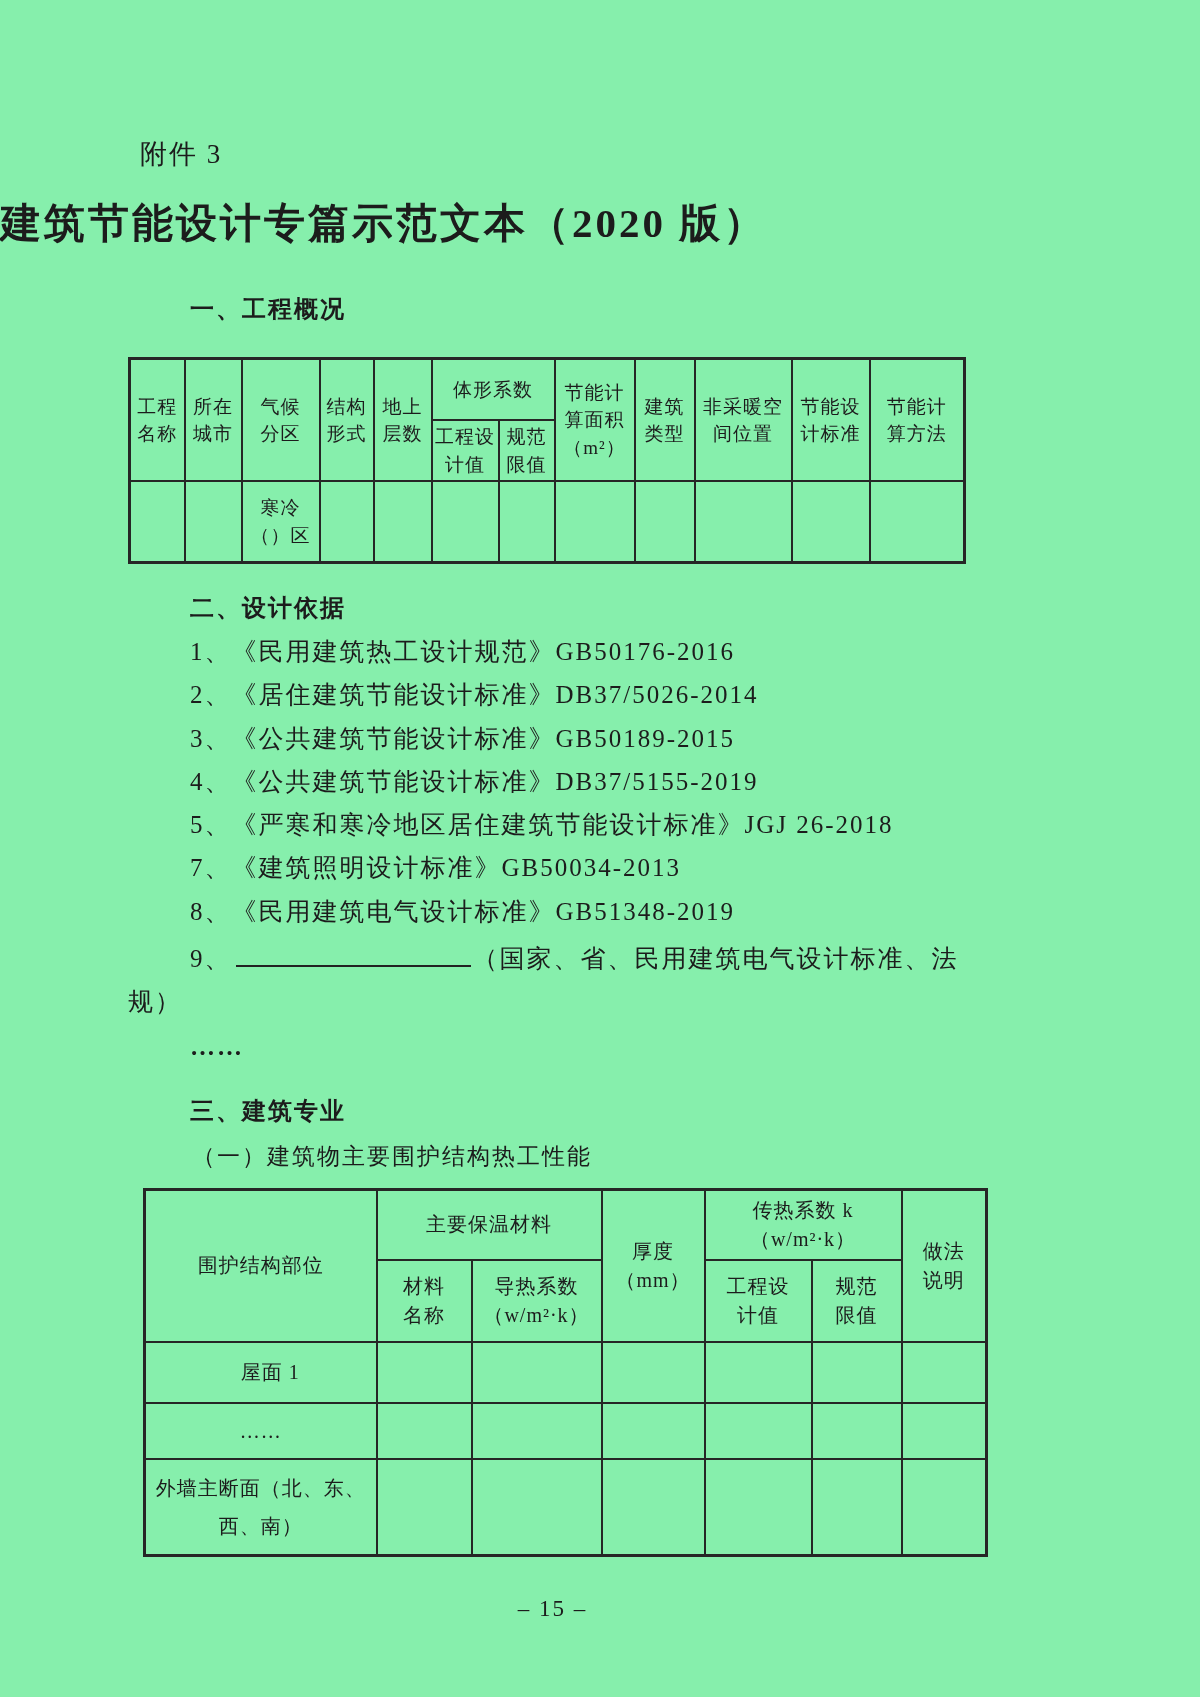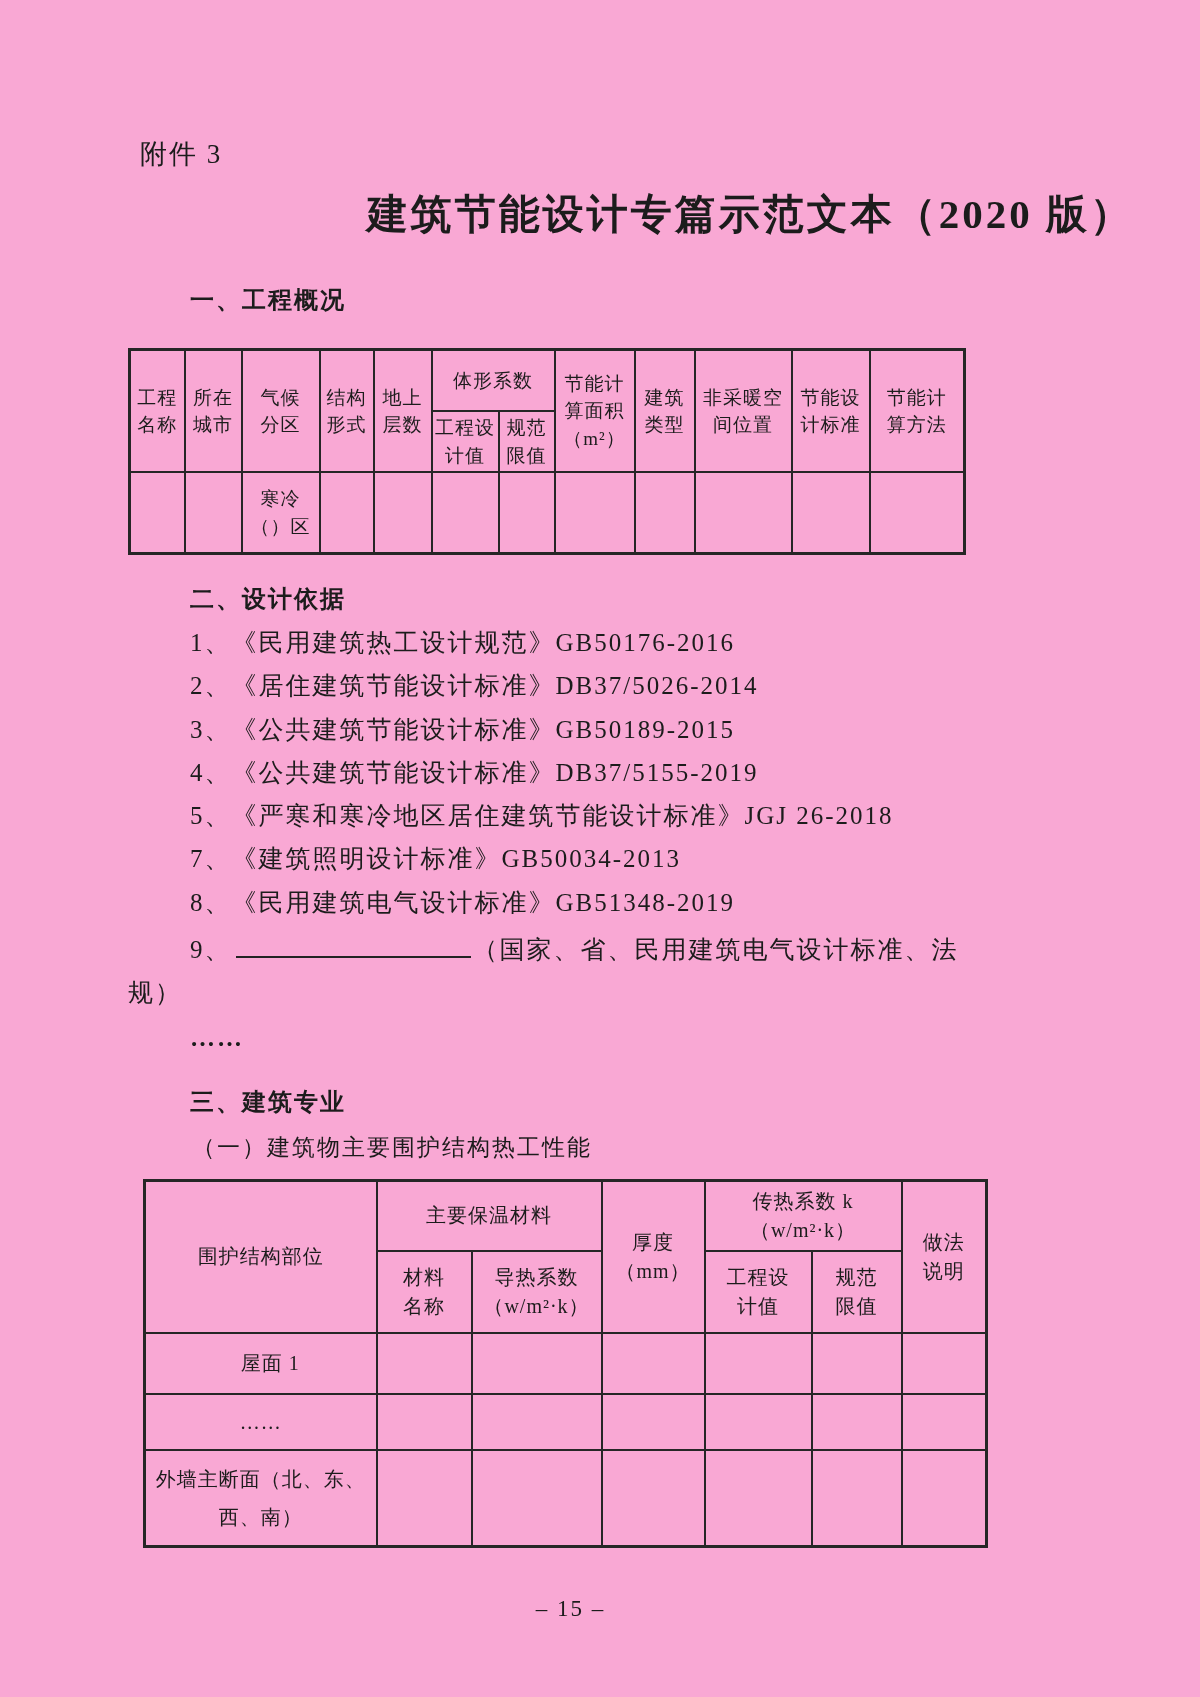--- a/index.html
+++ b/index.html
@@ -1,26 +1,26 @@
 <!DOCTYPE html>
 <html><head>
 <meta charset="utf-8">
 <style>
   html,body{margin:0;padding:0;background:#e8e8e8;}
   .page{
     position:relative;
     width:1200px;height:1697px;
     margin:0 auto;
-    background:#f9a8d4;
+    background:#86efac;
     overflow:hidden;
     color:#1c1c1c;
     font-family:"Liberation Serif","DejaVu Serif",serif;
   }
   .attachment{padding-top:136px;margin-left:140px;font-size:27px;letter-spacing:2px;}
-  .title{margin-top:15px;width:1090px;text-align:right;font-size:41px;font-weight:bold;letter-spacing:3px;padding-left:44px;}
+  .title{margin-top:24px;width:1090px;text-align:left;font-size:41px;font-weight:bold;letter-spacing:3px;}
   .sec-heading{margin:42px 0 0 190px;font-size:24px;font-weight:bold;letter-spacing:2px;}
   .sec-heading.h2{margin-top:28px;}
   .sec-heading.h3{margin-top:32px;}
   .sub-heading{margin:14px 0 0 192px;font-size:23px;letter-spacing:2px;}
 
   table{border-collapse:collapse;table-layout:fixed;border:3px solid #262626;}
   td{
     border:2px solid #262626;
     text-align:center;vertical-align:middle;
     font-size:19px;line-height:1.45;
@@ -41,21 +41,21 @@
 
   table.t2{margin:16px 0 0 143px;width:842px;}
   .t2 td{font-size:20px;}
   .t2 tr.hr1 td{height:64px;}
   .t2 tr.hr2 td{height:76px;}
   .t2 tr.br1 td{height:55px;padding-left:21px;}
   .t2 tr.br2 td{height:50px;}
   .t2 tr.br3 td{height:90px;}
   .t2 .row-label{line-height:1.9;}
 
-  .footer{position:absolute;top:1596px;left:0;width:1105px;text-align:center;font-size:23px;letter-spacing:2px;margin-left:18px;}
+  .footer{position:absolute;top:1596px;left:0;width:1105px;text-align:center;font-size:23px;letter-spacing:2px;}
 </style>
 </head>
 <body>
 
 <div class="page">
 
   <div class="attachment">附件 3</div>
 
   <div class="title">建筑节能设计专篇示范文本（2020 版）</div>
 

